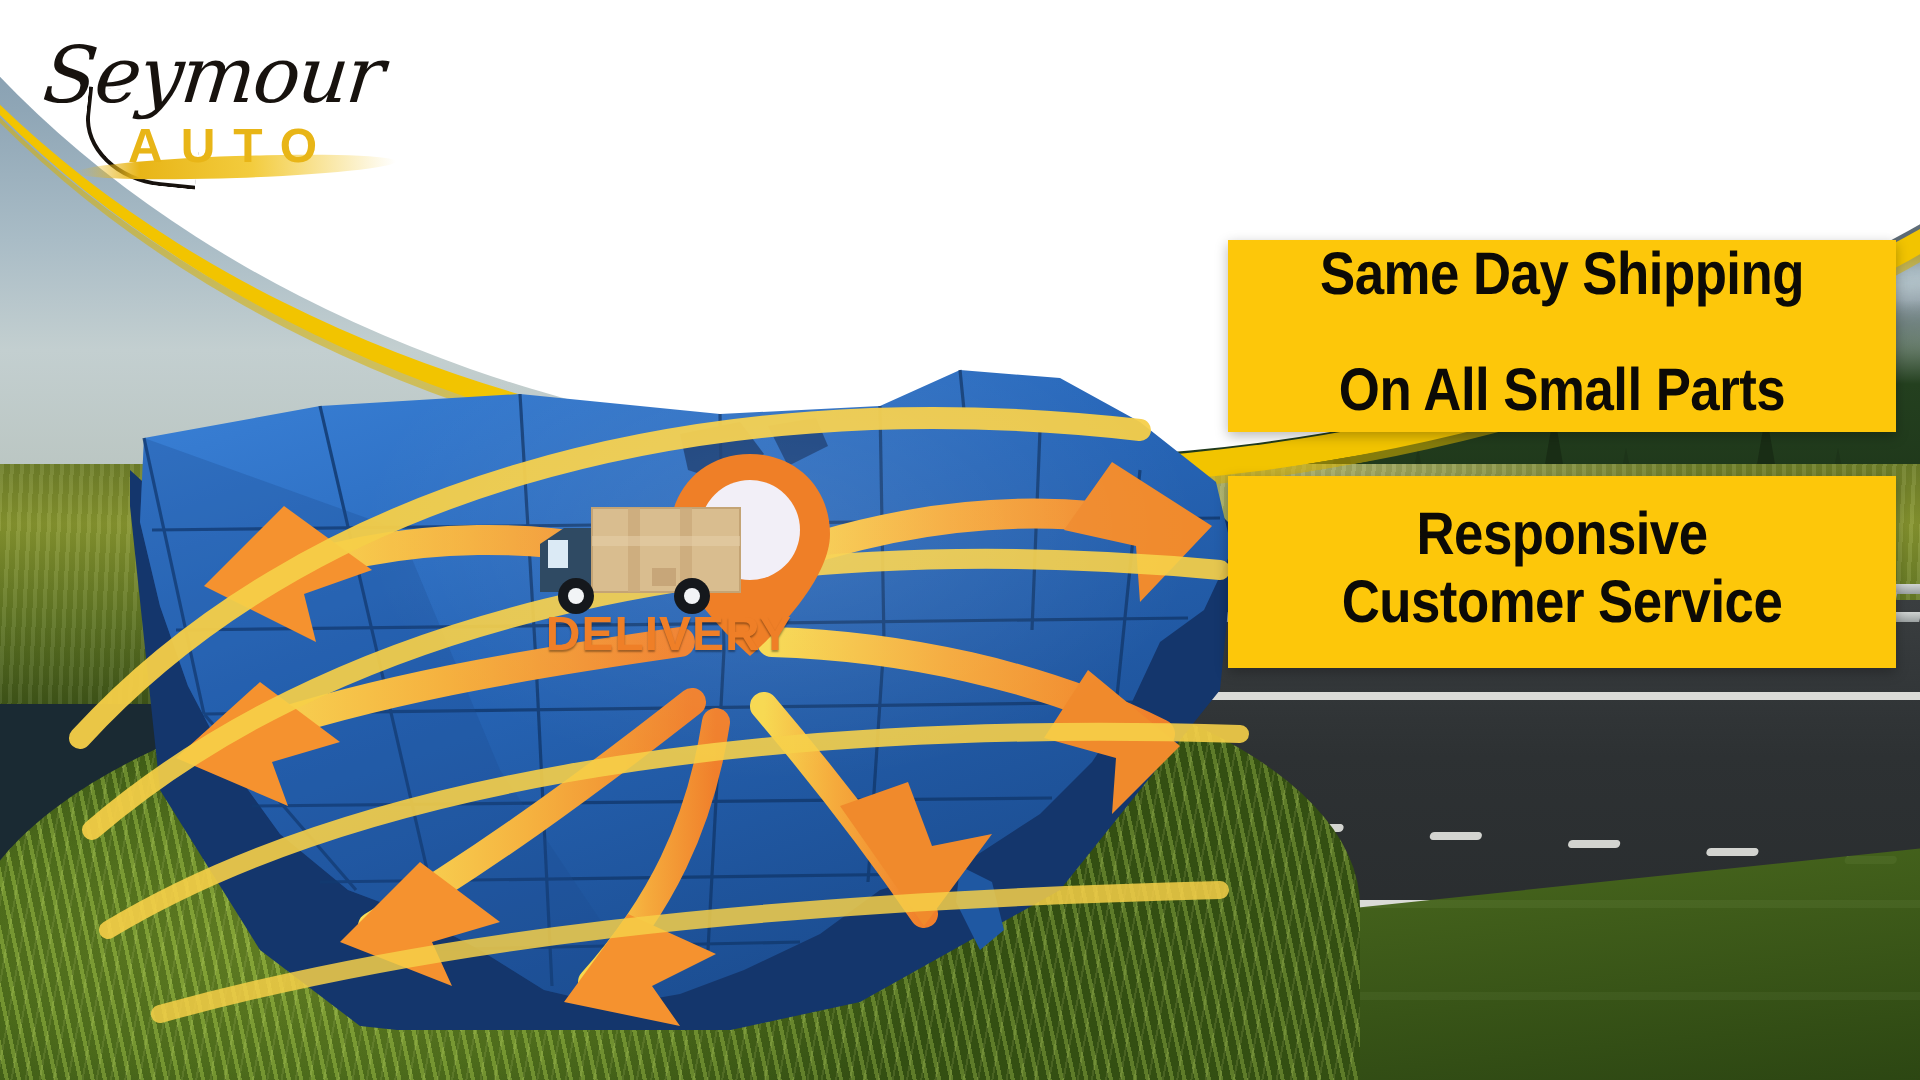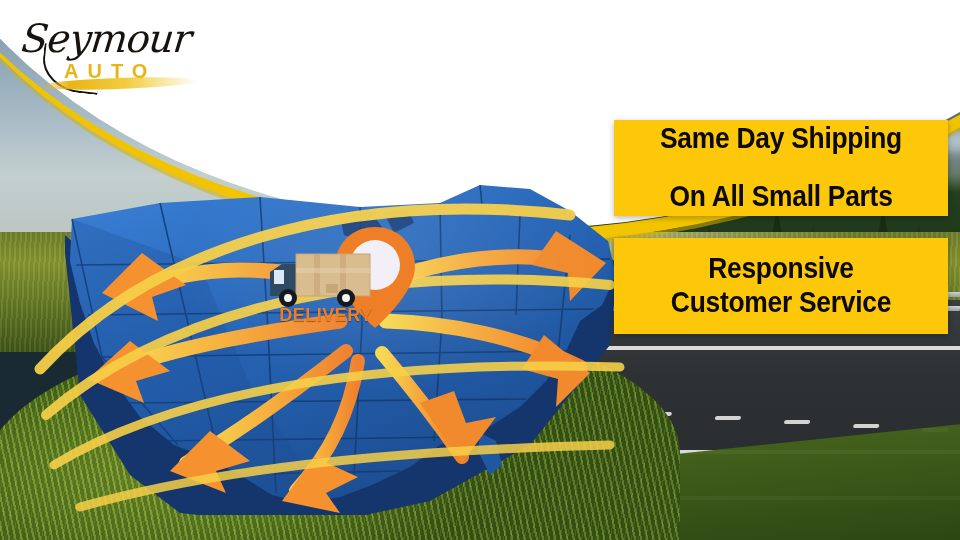--- a/index.html
+++ b/index.html
@@ -154,21 +154,21 @@
     font-style:italic;
     font-size:39px;
     color:#17120e;
     letter-spacing:-1px;
     transform:skewX(-6deg);
   }
   .logo-auto {
     position:absolute; left:46px; top:44px;
     font-family:"Liberation Sans", sans-serif;
     font-weight:bold;
-    font-size:20px;
+    font-size:24px;
     letter-spacing:9px;
     color:#e8b517;
   }
   .logo-swoosh {
     position:absolute; left:20px; top:62px; width:160px; height:22px;
     background:linear-gradient(90deg, rgba(232,181,23,0) 0%, #e8b517 20%, #f3cc3e 55%, rgba(232,181,23,0) 100%);
     border-radius:50%;
     height:11px;
     transform:rotate(-2deg);
   }
@@ -198,21 +198,21 @@
   .nationwide {
     position:absolute; left:256px; top:306px;
     width:140px; text-align:center;
     font-family:"Liberation Sans", sans-serif;
     font-weight:bold;
     color:#ef7f27;
     text-shadow:0 1px 1px rgba(0,0,0,.35);
     line-height:1.02;
   }
   .nw-line1 { font-size:19px; letter-spacing:.5px; }
-  .nw-line2 { font-size:18px; letter-spacing:.5px; }
+  .nw-line2 { font-size:24px; letter-spacing:.5px;text-align:right; }
 
   
   .callouts {
     position:absolute; left:614px; top:120px;
     width:334px;
     display:flex; flex-direction:column; gap:22px;
   }
   .callout {
     background:#fdc70a;
     color:#0c0a06;

